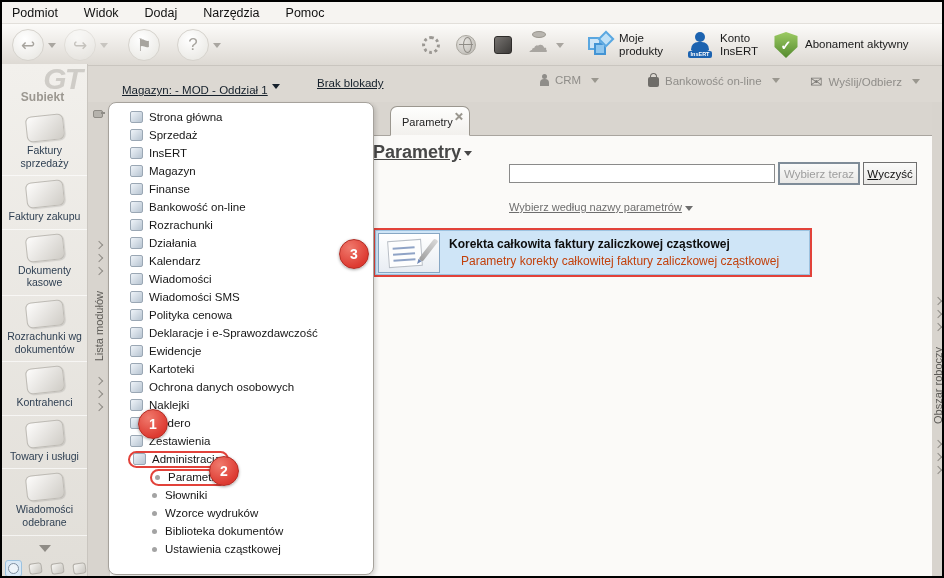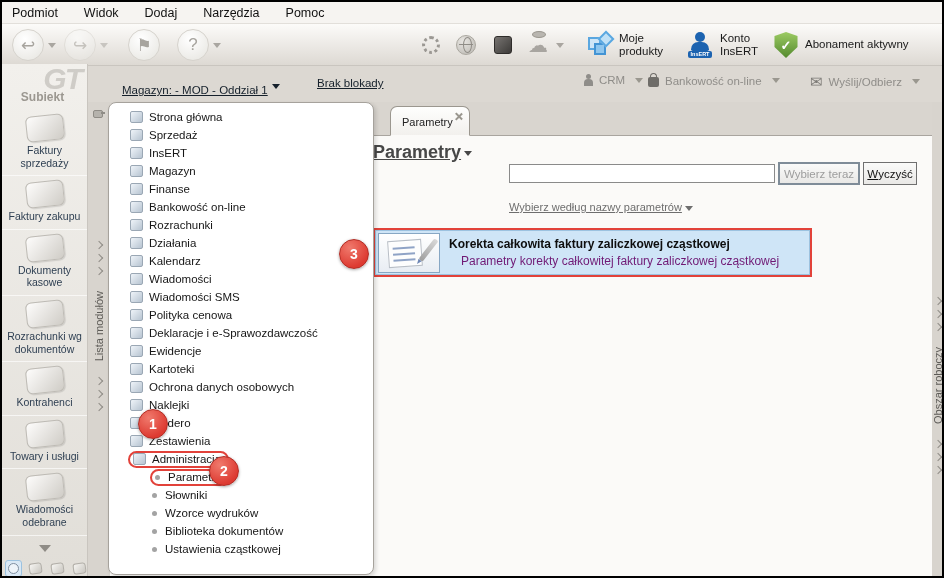--- a/index.html
+++ b/index.html
@@ -133,21 +133,21 @@
   .doc-page { position:absolute; left:9px; top:6px; width:34px; height:27px; background:#fdfdfd;
     border:1px solid #b8bec6; transform:rotate(-4deg);
     box-shadow:inset 0 0 0 1px #fff; }
   .doc-page i { position:absolute; left:4px; right:6px; height:2px; background:#8fa3c6; }
   .doc-pen { position:absolute; right:8px; top:3px; width:5px; height:26px; border-radius:2px;
     background:linear-gradient(#d9d9d9,#9f9f9f); transform:rotate(38deg); }
   .doc-pen::after { content:""; position:absolute; left:0; bottom:-5px; width:0; height:0;
     border-left:2.5px solid transparent; border-right:2.5px solid transparent; border-top:5px solid #6f87b5; }
   .result-texts { margin-left:9px; }
   .result-title { font-size:12px; font-weight:bold; color:#0e0e0e; }
-  .result-sub { font-size:12px; color:#701a75; padding-left:12px; margin-top:3px; }
+  .result-sub { font-size:12px; color:#c2410c; padding-left:12px; margin-top:3px; }
   
   .module-panel { position:absolute; left:106px; top:100px; width:266px; height:473px; z-index:5;
     background:#fff; border:1px solid #a6a29c; border-radius:8px; box-shadow:2px 2px 4px rgba(0,0,0,.14);
     padding:5px 0 0 19px; overflow:hidden; }
   .mod-row { height:18px; display:flex; align-items:center; font-size:11.5px; color:#161616; cursor:pointer; white-space:nowrap; }
   .row-box { display:inline-flex; align-items:center; height:17px; border-radius:9px; padding:0 5px 0 2px; }
   .mod-row.outlined .row-box { border:2px solid #e2423a; padding:0 6px 0 3px; }
   .mod-icon { width:13px; height:12px; border-radius:2px; margin-right:6px; flex:0 0 auto;
     background:linear-gradient(135deg,#eff4f9,#b7c4d1); border:1px solid #9aa7b4; }
   .mod-row.kind-sub .row-box { margin-left:22px; }
@@ -223,21 +223,21 @@
     </div>
   </div>
 </div>
 
 <div class="subbar">
   <span class="sb-warehouse">
     <span class="link">Magazyn: - MOD - Oddział 1</span>
     <span class="caret"></span>
   </span>
   <span class="sb-lock link">Brak blokady</span>
-  <span class="sb-gray" style="left:496px;">
+  <span class="sb-gray" style="left:452px;">
     <span class="mini-person"></span>
     <span>CRM</span>
     <span class="caret"></span>
   </span>
   <span class="sb-gray" style="left:560px;">
     <span class="mini-lock"></span>
     <span>Bankowość on-line</span>
     <span class="caret"></span>
   </span>
   <span class="sb-gray" style="left:722px;">

